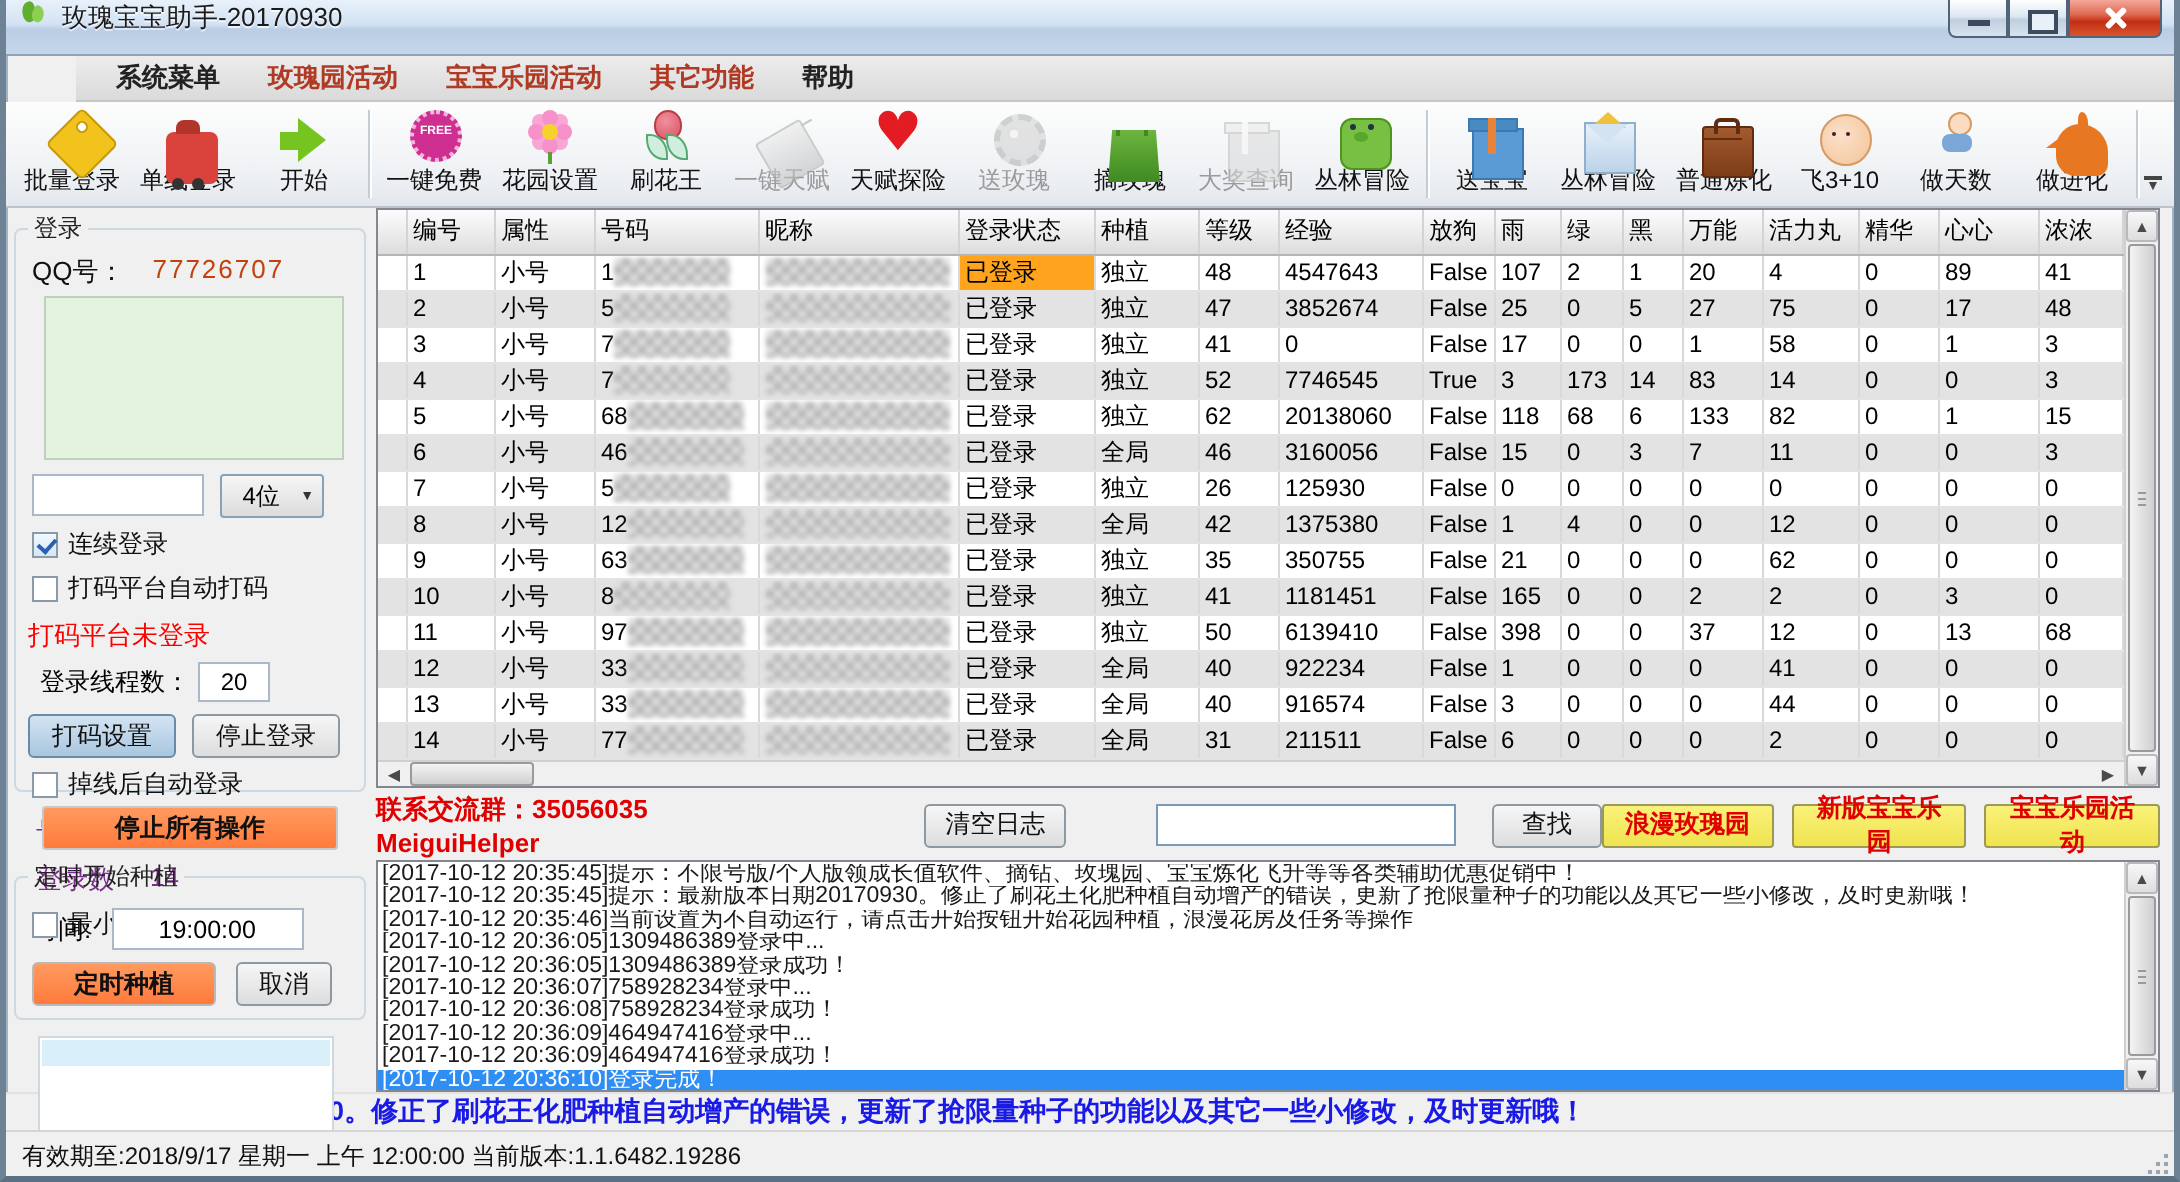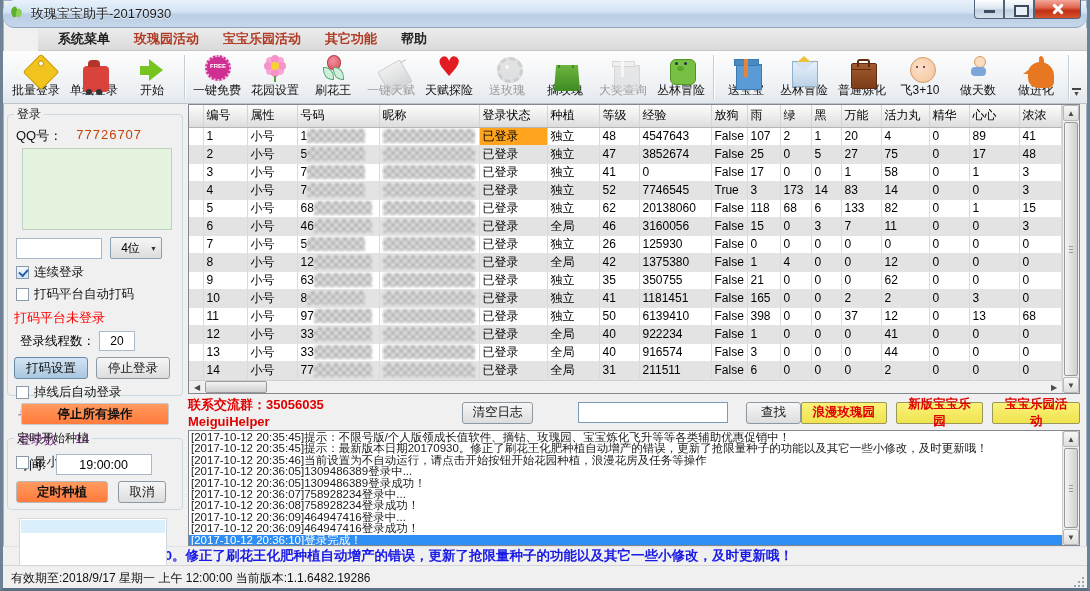--- a/index.html
+++ b/index.html
@@ -7,24 +7,23 @@
   body { font-family:"Liberation Sans","DejaVu Sans",sans-serif; }
 
   .window {
     position:relative; width:1090px; height:591px; background:#f0f0f0;
     border-left:3px solid #6e8296; border-right:3px solid #6e8296; border-bottom:3px solid #5c7084;
     box-shadow:inset 0 0 0 1px #9fb2c5; overflow:hidden;
   }
 
   
   .titlebar {
-    height:28px; display:flex; align-items:center; padding:0 6px;
+    height:28px; display:flex; padding:0 6px;
     background:linear-gradient(180deg,#e8f1fb 0%,#d3e2f3 45%,#b9cde4 55%,#c6d7ea 100%);
     border-bottom:1px solid #8ea4bd;
-    border-radius:12px;
   }
   .app-icon { width:16px; height:16px; position:relative; margin-right:6px; }
   .app-icon::before { content:""; position:absolute; left:2px; top:1px; width:7px; height:10px;
     background:#5fae2e; border-radius:70% 30% 60% 40%; transform:rotate(-20deg); }
   .app-icon::after { content:""; position:absolute; left:7px; top:3px; width:6px; height:8px;
     background:#8ccf52; border-radius:30% 70% 40% 60%; transform:rotate(25deg);
     box-shadow:-2px 9px 0 -3px #d8a93c; }
   .title-text { font-size:13px; color:#1b1b1b; text-shadow:0 1px 0 rgba(255,255,255,.7); }
   .win-controls { margin-left:auto; display:flex; align-self:flex-start; }
   .win-btn { width:30px; height:19px; border:1px solid #51647a; border-top:none; position:relative;
@@ -144,21 +143,21 @@
   .content { position:relative; height:442px; }
 
   
   .leftpanel { position:absolute; left:0; top:0; width:184px; height:100%; padding:2px 4px 0 4px; }
   fieldset { border:1px solid #cdd9e0; border-radius:4px; padding:4px 9px 6px 6px; background:transparent; }
   legend { font-size:12px; color:#222; padding:0 3px; }
   .qq-row { display:flex; font-size:13px; margin:0 0 3px 2px; }
   .qq-label { color:#111; }
   .qq-value { margin-left:14px; color:#c2410c; letter-spacing:1px;text-align:right; }
   .qq-area { width:150px; height:82px; margin-left:8px; background:#e4f3dd; border:1px solid #bfcfc0; }
-  .code-row { display:flex; margin:7px 0 4px 2px; align-items:center; }
+  .code-row { display:flex; margin:7px 0 4px 2px; }
   .code-input { width:86px; height:21px; border:1px solid #a9b9c9; background:#fff; font-size:12px; padding:0 3px; }
   .dd { width:52px; height:22px; margin-left:8px; border:1px solid #8aa0b5; border-radius:2px;
     background:linear-gradient(180deg,#f6f6f6,#dcdcdc); display:flex; align-items:center; font-size:12px; }
   .dd .dd-val { flex:1; text-align:center; }
   .dd .dd-arrow { font-size:7px; color:#333; padding-right:4px; }
   .chk-row { display:flex; align-items:center; margin:5px 0 0 2px; }
   .chk { width:13px; height:13px; background:#fff; border:1px solid #8a9aa9; margin-right:5px; position:relative; flex:none; }
   .chk.checked { background:linear-gradient(180deg,#f2f8fd,#d5e7f5); }
   .chk.checked::after { content:""; position:absolute; left:2px; top:2px; width:7px; height:4px;
     border-left:2px solid #2b5fb4; border-bottom:2px solid #2b5fb4; transform:rotate(-48deg); }

